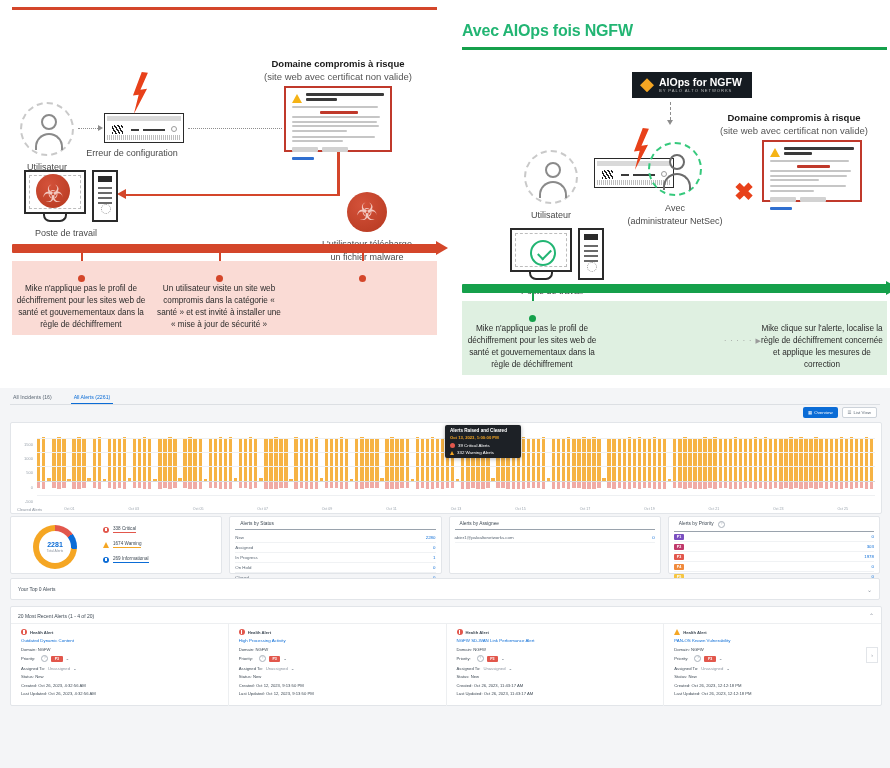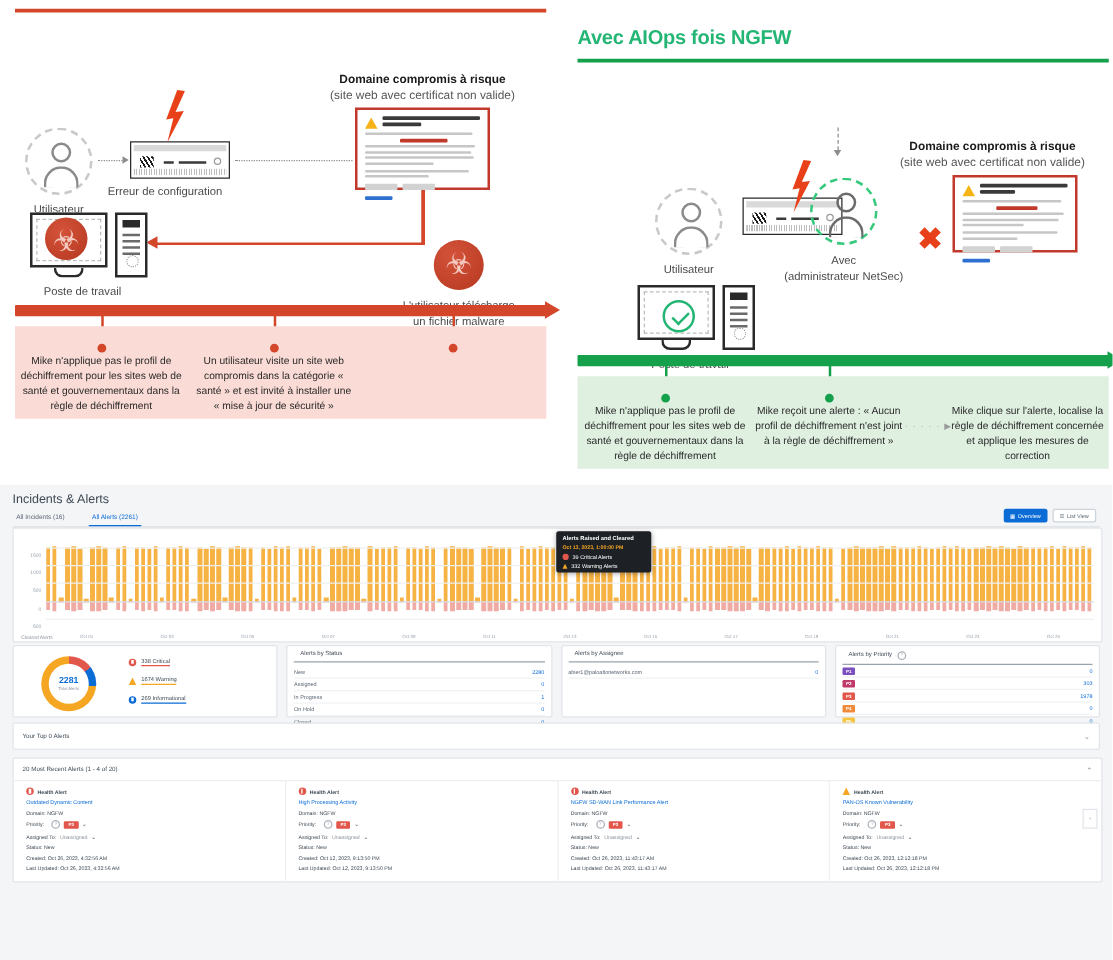--- a/index.html
+++ b/index.html
@@ -343,20 +343,27 @@
         </div>
       </div>
     </div>
 
     <div class="panel right">
       <div class="panel-title">Avec AIOps fois NGFW</div>
       <div class="rule"></div>
 
       <div class="stage">
 
+        <div class="aiops" style="left:170px;top:22px;">
+          <div class="mark"></div>
+          <div class="txt">
+            <div class="t1">AIOps for NGFW</div>
+            <div class="t2">BY PALO ALTO NETWORKS</div>
+          </div>
+        </div>
         <div class="dots v" style="left:208px;top:52px;height:18px;"></div>
         <div class="arrowhead down" style="left:204.5px;top:70px;"></div>
 
         <div class="avatar" style="left:62px;top:100px;"></div>
         <div class="cap" style="left:56px;top:160px;width:66px;">Utilisateur</div>
 
         <div class="fw" style="left:132px;top:108px;">
           <div class="band t"></div>
             <div class="band b"></div>
           <div class="logo"></div>
@@ -419,36 +426,31 @@
 
       <div class="timeline">
         <div class="tl-bar green">
             <div class="tip"></div>
           </div>
         <div class="tl-body green">
           <div class="tl-item green" style="left:4px;width:132px;">
             <div class="tl-stem"></div><div class="tl-dot"></div>
             <span>Mike n'applique pas le profil de déchiffrement pour les sites web de santé et gouvernementaux dans la règle de déchiffrement</span>
           </div>
-          <div class="tl-item green" style="left:142px;width:118px;">
-            <div class="tl-stem"></div><div class="tl-dot"></div>
-            <span>Mike reçoit une alerte : « Aucun profil de déchiffrement n'est joint à la règle de déchiffrement »</span>
-          </div>
           <div class="tl-arrow" style="left:262px;top:36px;">· · · · · ▶</div>
           <div class="tl-item green nodot" style="left:296px;width:128px;">
             <span>Mike clique sur l'alerte, localise la règle de déchiffrement concernée et applique les mesures de correction</span>
           </div>
         </div>
       </div>
     </div>
   </div>
 
   <div class="dash">
 
-    <div class="dash-title">Incidents &amp; Alerts</div>
 
     <div class="tabsrow">
       <div class="tab">All Incidents (16)</div>
       <div class="tab active">All Alerts (2261)</div>
     </div>
 
     <div class="card chart-card">
       <div class="chart-toolbar">
         <div class="ctbtn">
           <span>▦</span>

